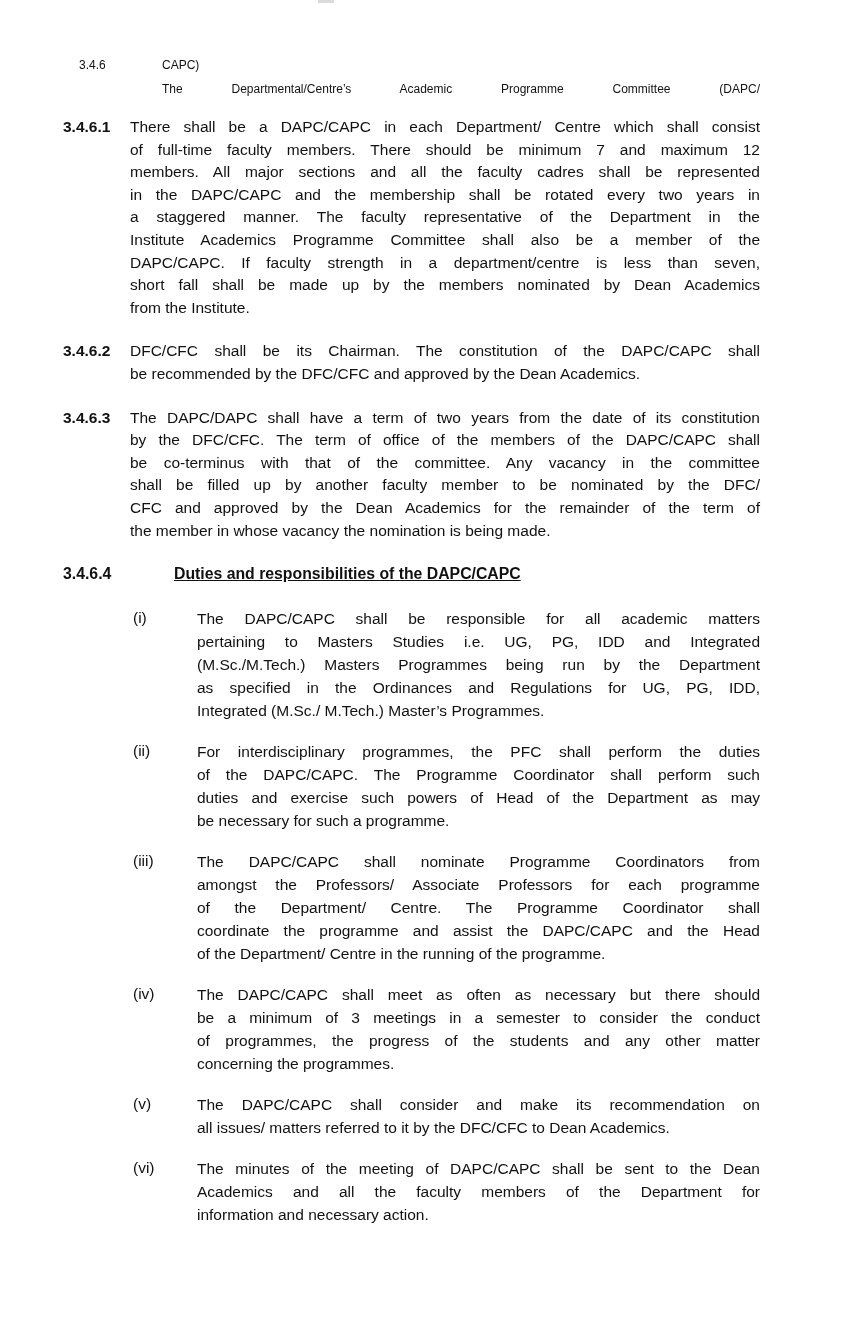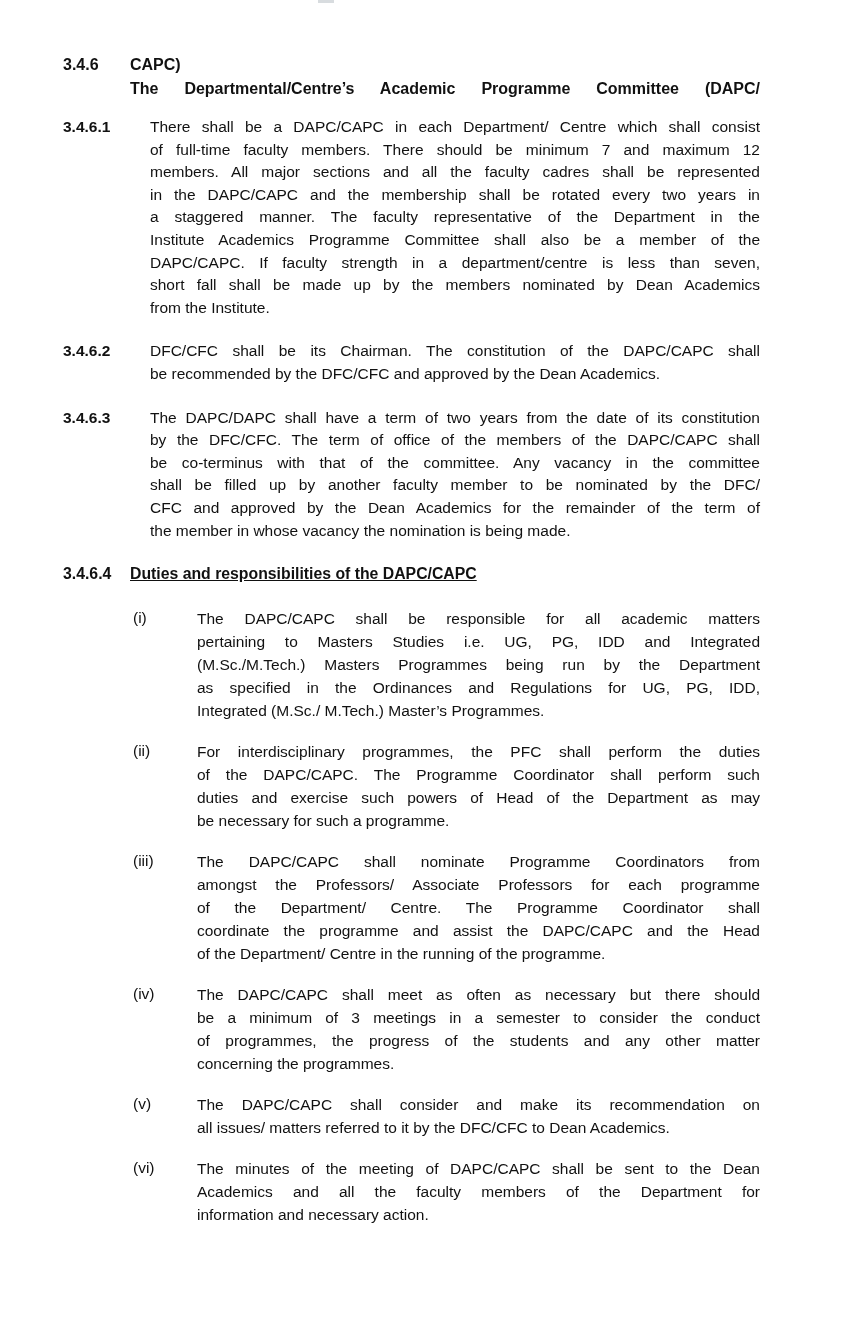--- a/index.html
+++ b/index.html
@@ -54,28 +54,29 @@
     text-align-last: justify;
     white-space: normal;
   }
   .line.last {
     text-align-last: left;
   }
   
   .section-heading { margin-bottom: 15px; }
   .section-heading .num,
   .section-heading .line {
-    font-weight: 700;
-    font-size: 16px;
+    font-weight: 400;
+    font-size: 12px;
     line-height: 24px;
+    margin-left: 16px;
   }
   
-  .clause { margin-bottom: 21px; gap: 20px; }
+  .clause { margin-bottom: 21px; }
   
-  .clause-heading { margin-bottom: 21px; }
+  .clause-heading { margin-bottom: 21px; gap: 44px; }
   .clause-heading .num,
   .clause-heading .line {
     font-weight: 700;
     font-size: 15.8px;
   }
   .clause-heading .line { text-align-last: left; text-decoration: underline; }
   
   .roman-item {
     margin-left: 70px;
     margin-bottom: 18px;

